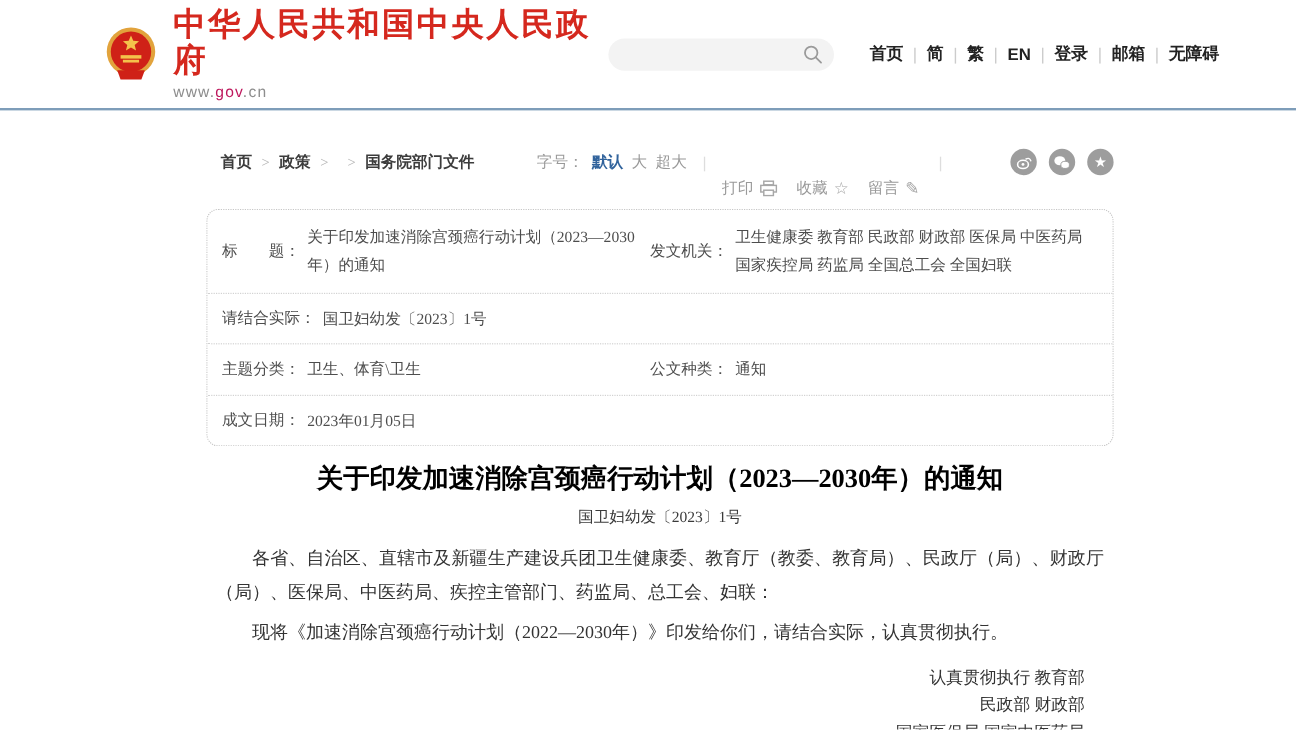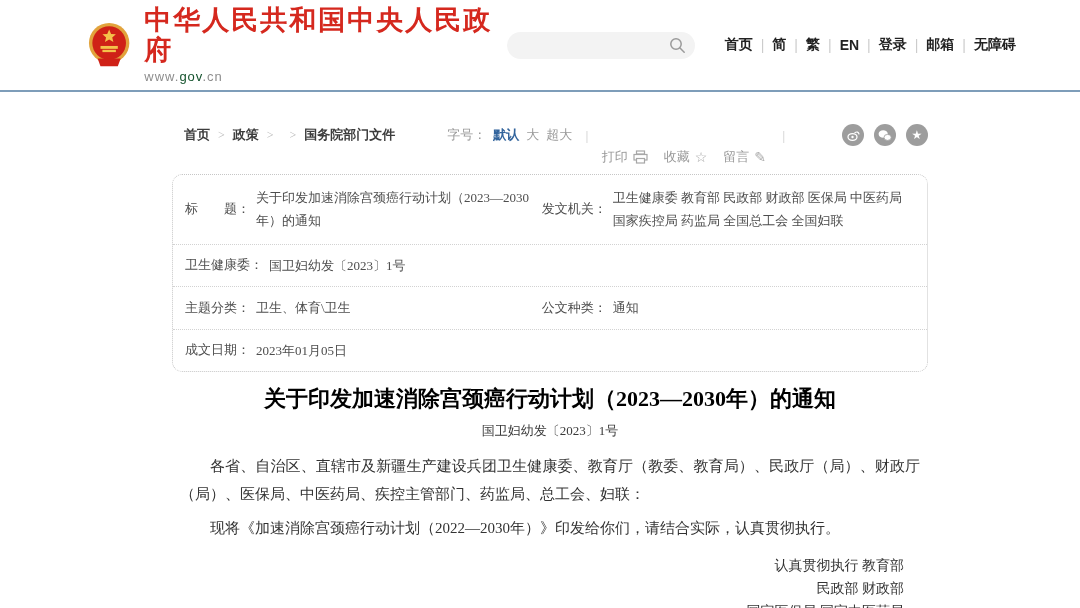--- a/index.html
+++ b/index.html
@@ -8,21 +8,21 @@
 
   
   .header { height:92px; display:flex; align-items:center;
     border-bottom:2px solid #7e9db9; padding:0 64px 0 88px; background:#fff; }
   .logo { display:flex; align-items:center; }
   .emblem { width:44px; height:48px; margin-right:14px; }
   .site-title { color:#d5281e; font-size:27px; font-weight:bold;
     font-family:"Liberation Serif", serif; letter-spacing:2px; line-height:1.1; }
   .site-url { font-size:13px; color:#8d8d8d; letter-spacing:1px; margin-top:4px;
     font-family:"Liberation Sans", sans-serif; }
-  .site-url .red { color:#14532d; }
+  .site-url .red { color:#be185d; }
   .searchbox { margin-left:auto; width:195px; height:27px; background:#f3f3f3;
     border-radius:14px; position:relative; display:flex; align-items:center; }
   .searchbox input { border:none; outline:none; background:transparent;
     width:160px; height:25px; padding-left:14px; font-size:13px; color:#333; }
   .search-icon { position:absolute; right:9px; top:5px; }
   .topnav { display:flex; align-items:center; margin-left:30px; font-size:14px;
     color:#222; font-weight:600; white-space:nowrap; }
   .topnav .navsep { color:#ccc; font-weight:400; padding:0 8px; }
 
   
@@ -182,21 +182,21 @@
         <span class="lbl">标　　题：</span>
         <span class="val">关于印发加速消除宫颈癌行动计划（2023—2030年）的通知</span>
       </div>
       <div class="cell right">
         <span class="lbl">发文机关：</span>
         <span class="val">卫生健康委 教育部 民政部 财政部 医保局 中医药局 国家疾控局 药监局 全国总工会 全国妇联</span>
       </div>
     </div>
     <div class="trow">
       <div class="cell left">
-        <span class="lbl">卫生健康委：</span>
+        <span class="lbl">请结合实际：</span>
         <span class="val">国卫妇幼发〔2023〕1号</span>
       </div>
     </div>
     <div class="trow">
       <div class="cell left">
         <span class="lbl">主题分类：</span>
         <span class="val">卫生、体育\卫生</span>
       </div>
       <div class="cell right">
         <span class="lbl">公文种类：</span>

